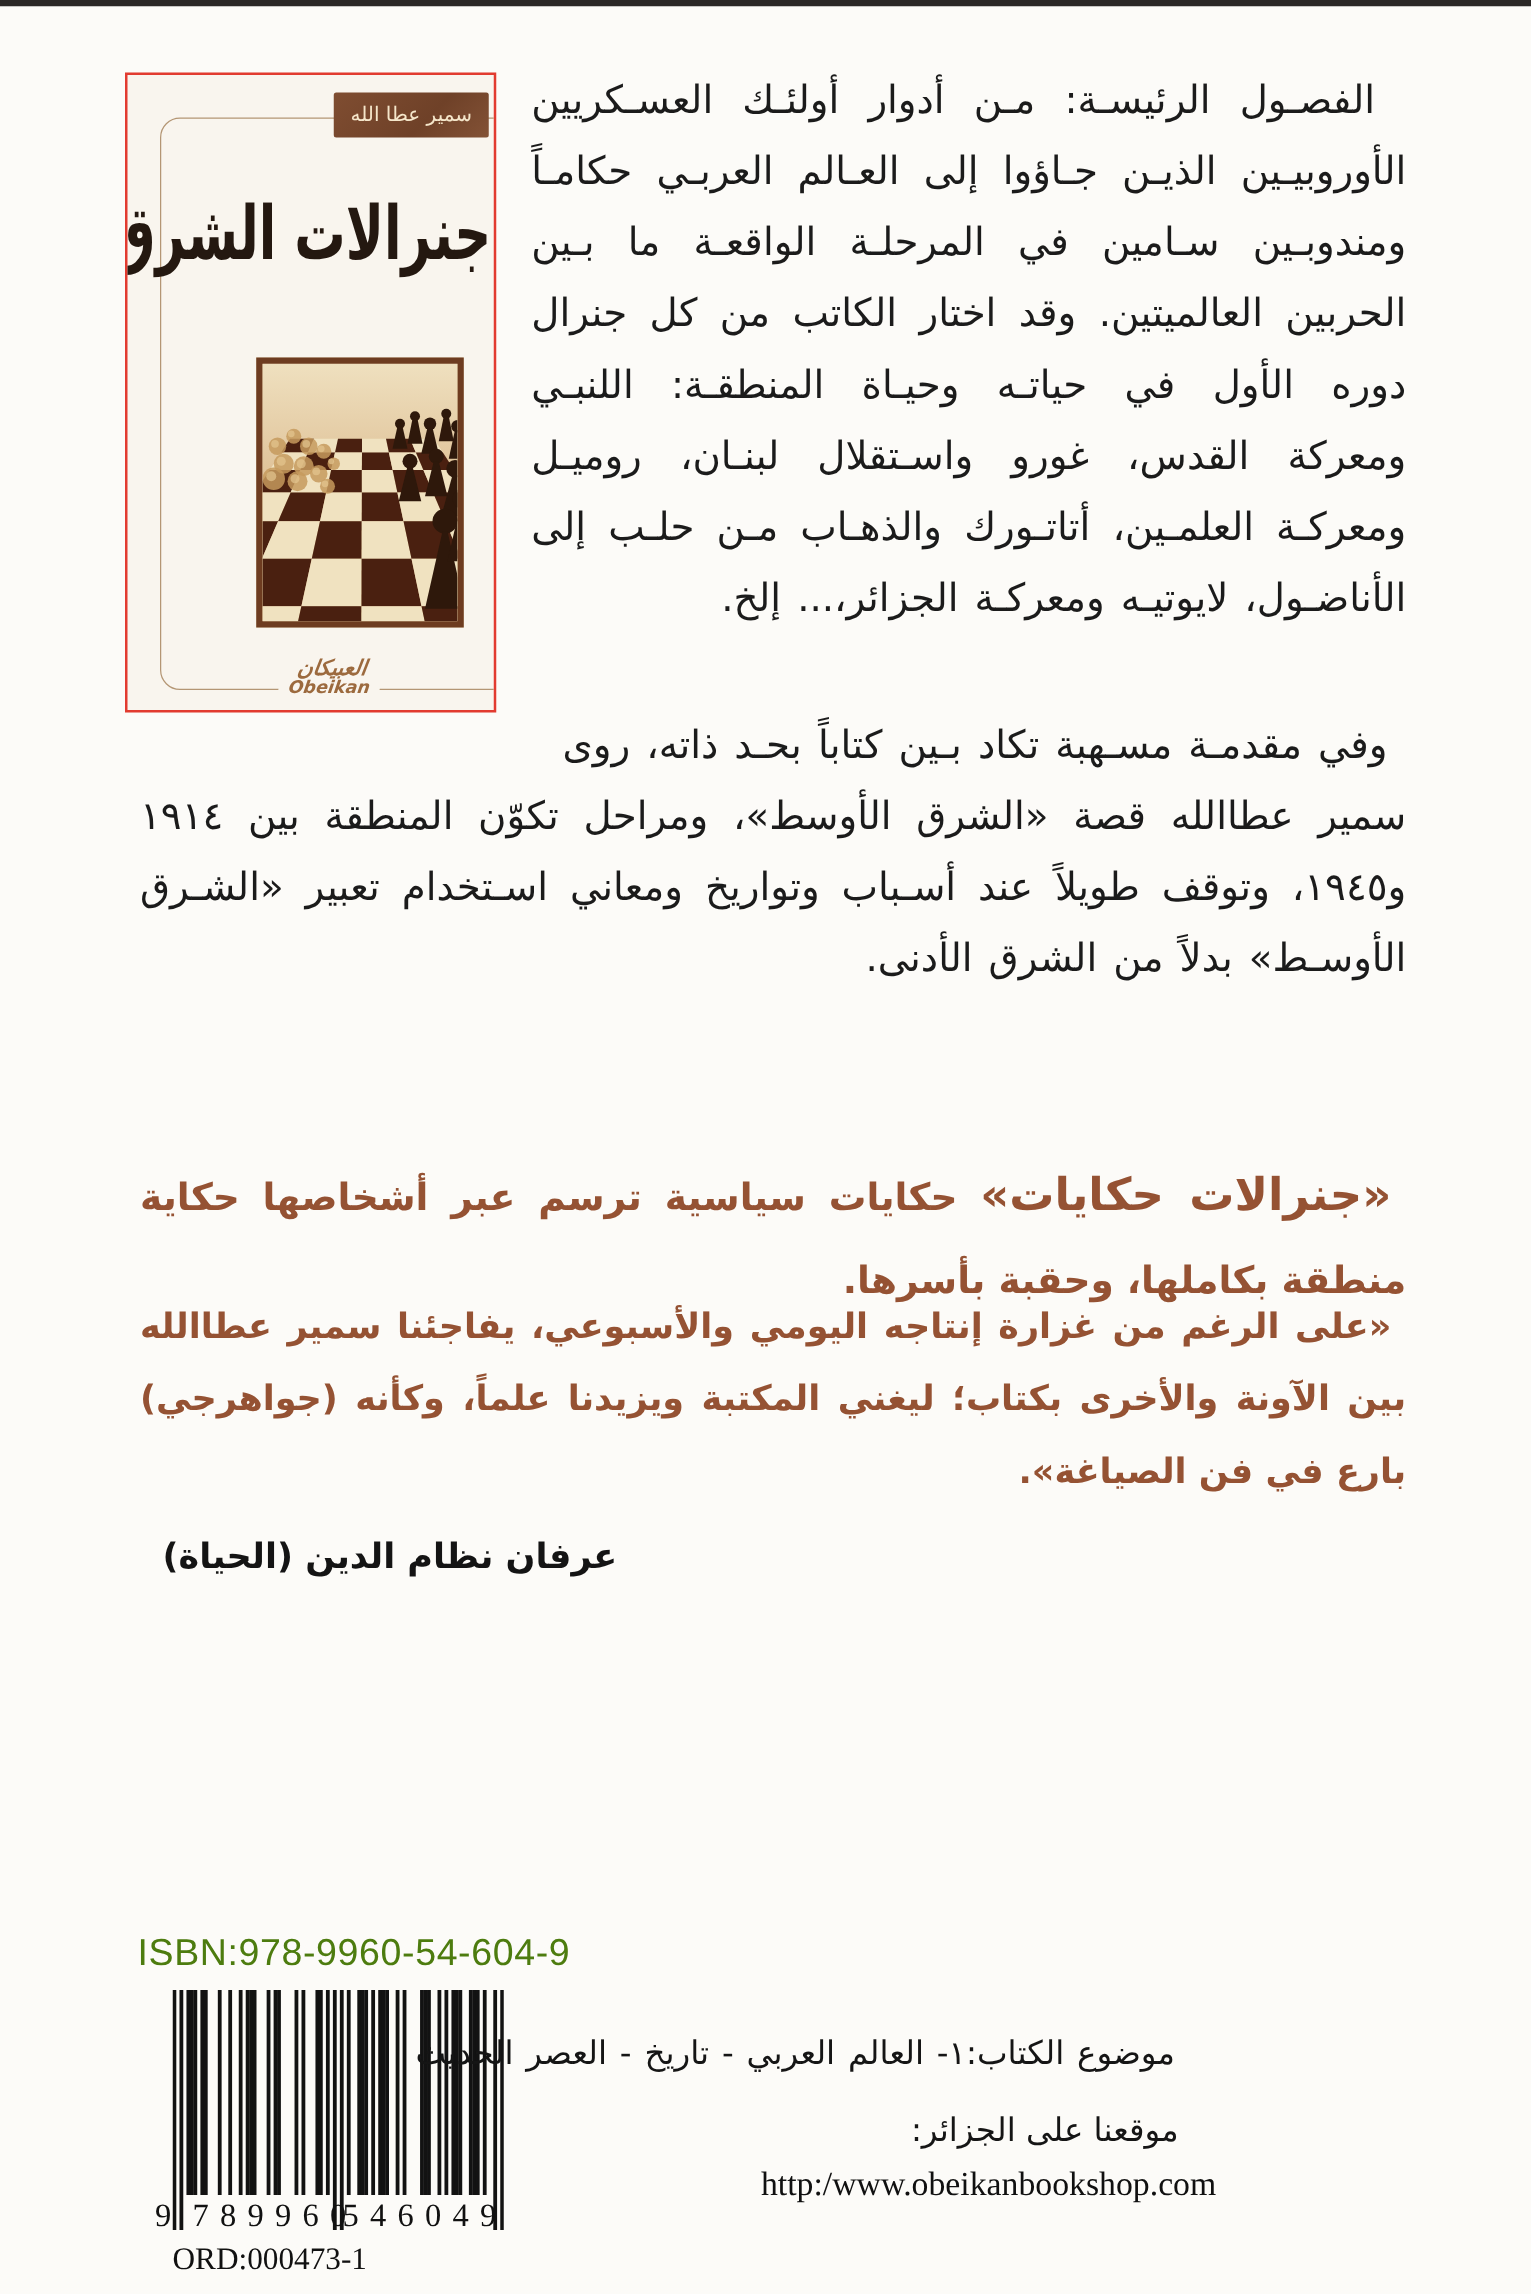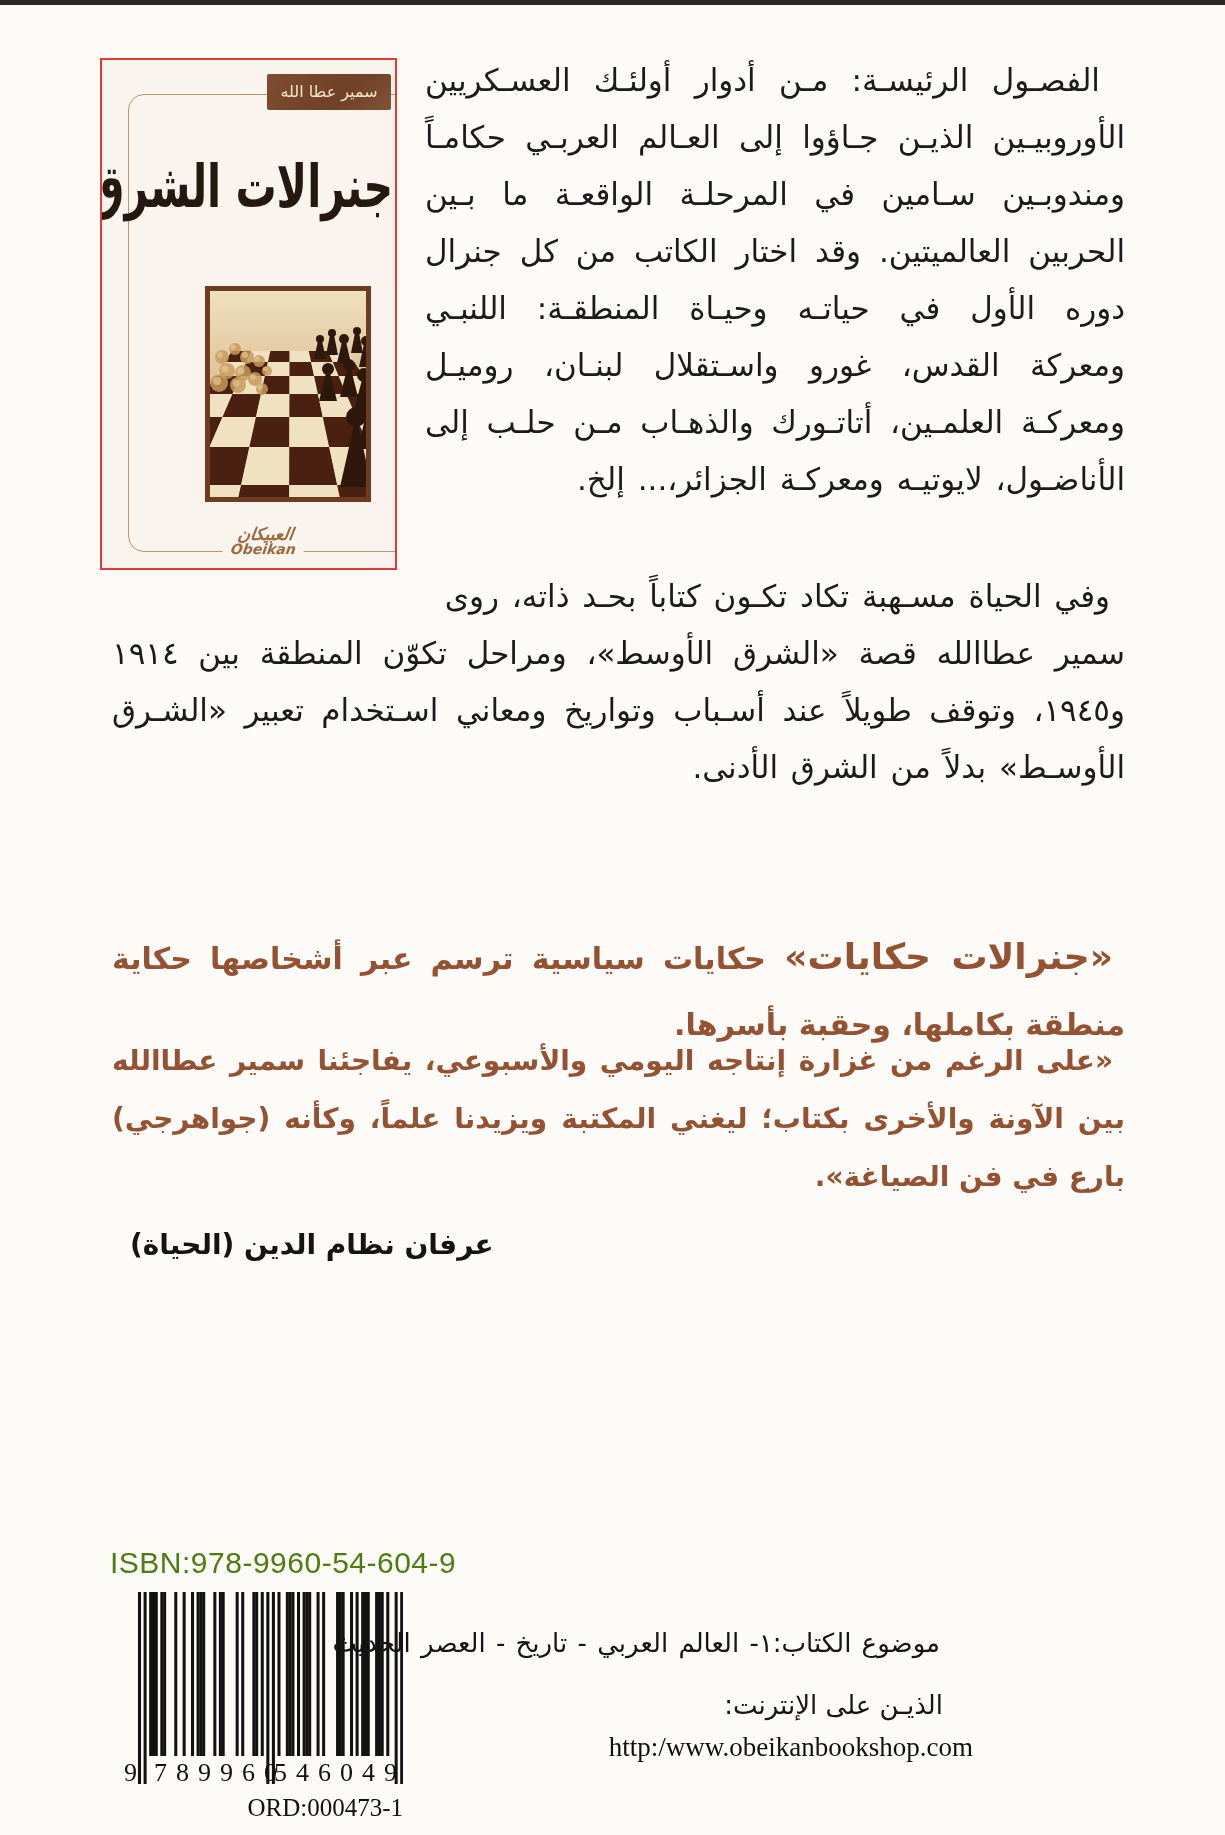--- a/index.html
+++ b/index.html
@@ -78,21 +78,21 @@
   .barcode{position:absolute;left:138px;top:1592px;width:265px;height:240px;}
   .barcode svg{position:absolute;left:0;top:0;}
   .barcode-digits{
     position:absolute;left:-14px;top:166px;width:286px;display:flex;
     font-family:"Liberation Serif",serif;font-size:26px;color:#111;
   }
   .bd-first{width:30px;}
   .bd-left{width:120px;letter-spacing:9px;text-align:center;}
   .bd-right{width:120px;letter-spacing:9px;text-align:left;}
   .ord{
-    position:absolute;left:0;top:202px;width:265px;text-align:right;
+    position:absolute;left:0;top:202px;width:265px;text-align:left;
     font-family:"Liberation Serif",serif;font-size:25px;color:#111;
   }
   .subject{
     position:absolute;right:285px;top:1628px;font-size:26px;color:#151515;word-spacing:2px;text-align:center;
   }
   .site-label{
     position:absolute;right:282px;top:1690px;font-size:26px;color:#151515;
   }
   .site-url{
     position:absolute;right:252px;top:1732px;direction:ltr;
@@ -218,21 +218,21 @@
       <span class="stack">
         <span class="pub-ar">العبيكان</span>
         <span class="pub-en">Obeikan</span>
       </span>
     </div>
   </div>
 
   <div class="para para1">الفصـول الرئيسـة: مـن أدوار أولئـك العسـكريين الأوروبيـين الذيـن جـاؤوا إلى العـالم العربـي حكامـاً ومندوبـين سـامين في المرحلـة الواقعـة ما بـين الحربين العالميتين. وقد اختار الكاتب من كل جنرال دوره الأول في حياتـه وحيـاة المنطقـة: اللنبـي ومعركة القدس، غورو واسـتقلال لبنـان، روميـل ومعركـة العلمـين، أتاتـورك والذهـاب مـن حلـب إلى الأناضـول، لايوتيـه ومعركـة الجزائر،... إلخ.</div>
 
   <div class="para para2">
-    <span>وفي الحياة مسـهبة تكاد تكـون كتاباً بحـد ذاته، روى</span><br>
+    <span>وفي مقدمـة مسـهبة تكاد بـين كتاباً بحـد ذاته، روى</span><br>
     <span>سمير عطاالله قصة «الشرق الأوسط»، ومراحل تكوّن المنطقة بين ١٩١٤ و١٩٤٥، وتوقف طويلاً عند أسـباب وتواريخ ومعاني اسـتخدام تعبير «الشـرق الأوسـط» بدلاً من الشرق الأدنى.</span>
   </div>
 
   <div class="quote quote1">
     <span class="quote-title">«جنرالات حكايات»</span><span> حكايات سياسية ترسم عبر أشخاصها حكاية منطقة بكاملها، وحقبة بأسرها.</span>
   </div>
 
   <div class="quote quote2">«على الرغم من غزارة إنتاجه اليومي والأسبوعي، يفاجئنا سمير عطاالله بين الآونة والأخرى بكتاب؛ ليغني المكتبة ويزيدنا علماً، وكأنه (جواهرجي) بارع في فن الصياغة».</div>
 
   <div class="attribution">عرفان نظام الدين (الحياة)</div>
@@ -291,15 +291,15 @@
       </svg>
     <div class="barcode-digits">
       <span class="bd-first">9</span>
       <span class="bd-left">789960</span>
       <span class="bd-right">546049</span>
     </div>
     <div class="ord">ORD:000473-1</div>
   </div>
 
   <div class="subject">موضوع الكتاب:١- العالم العربي - تاريخ - العصر الحديث</div>
-  <div class="site-label">الذيـن على الإنترنت:</div>
+  <div class="site-label">موقعنا على الجزائر:</div>
   <div class="site-url">http:/www.obeikanbookshop.com</div>
 </div>
 
 </body></html>

